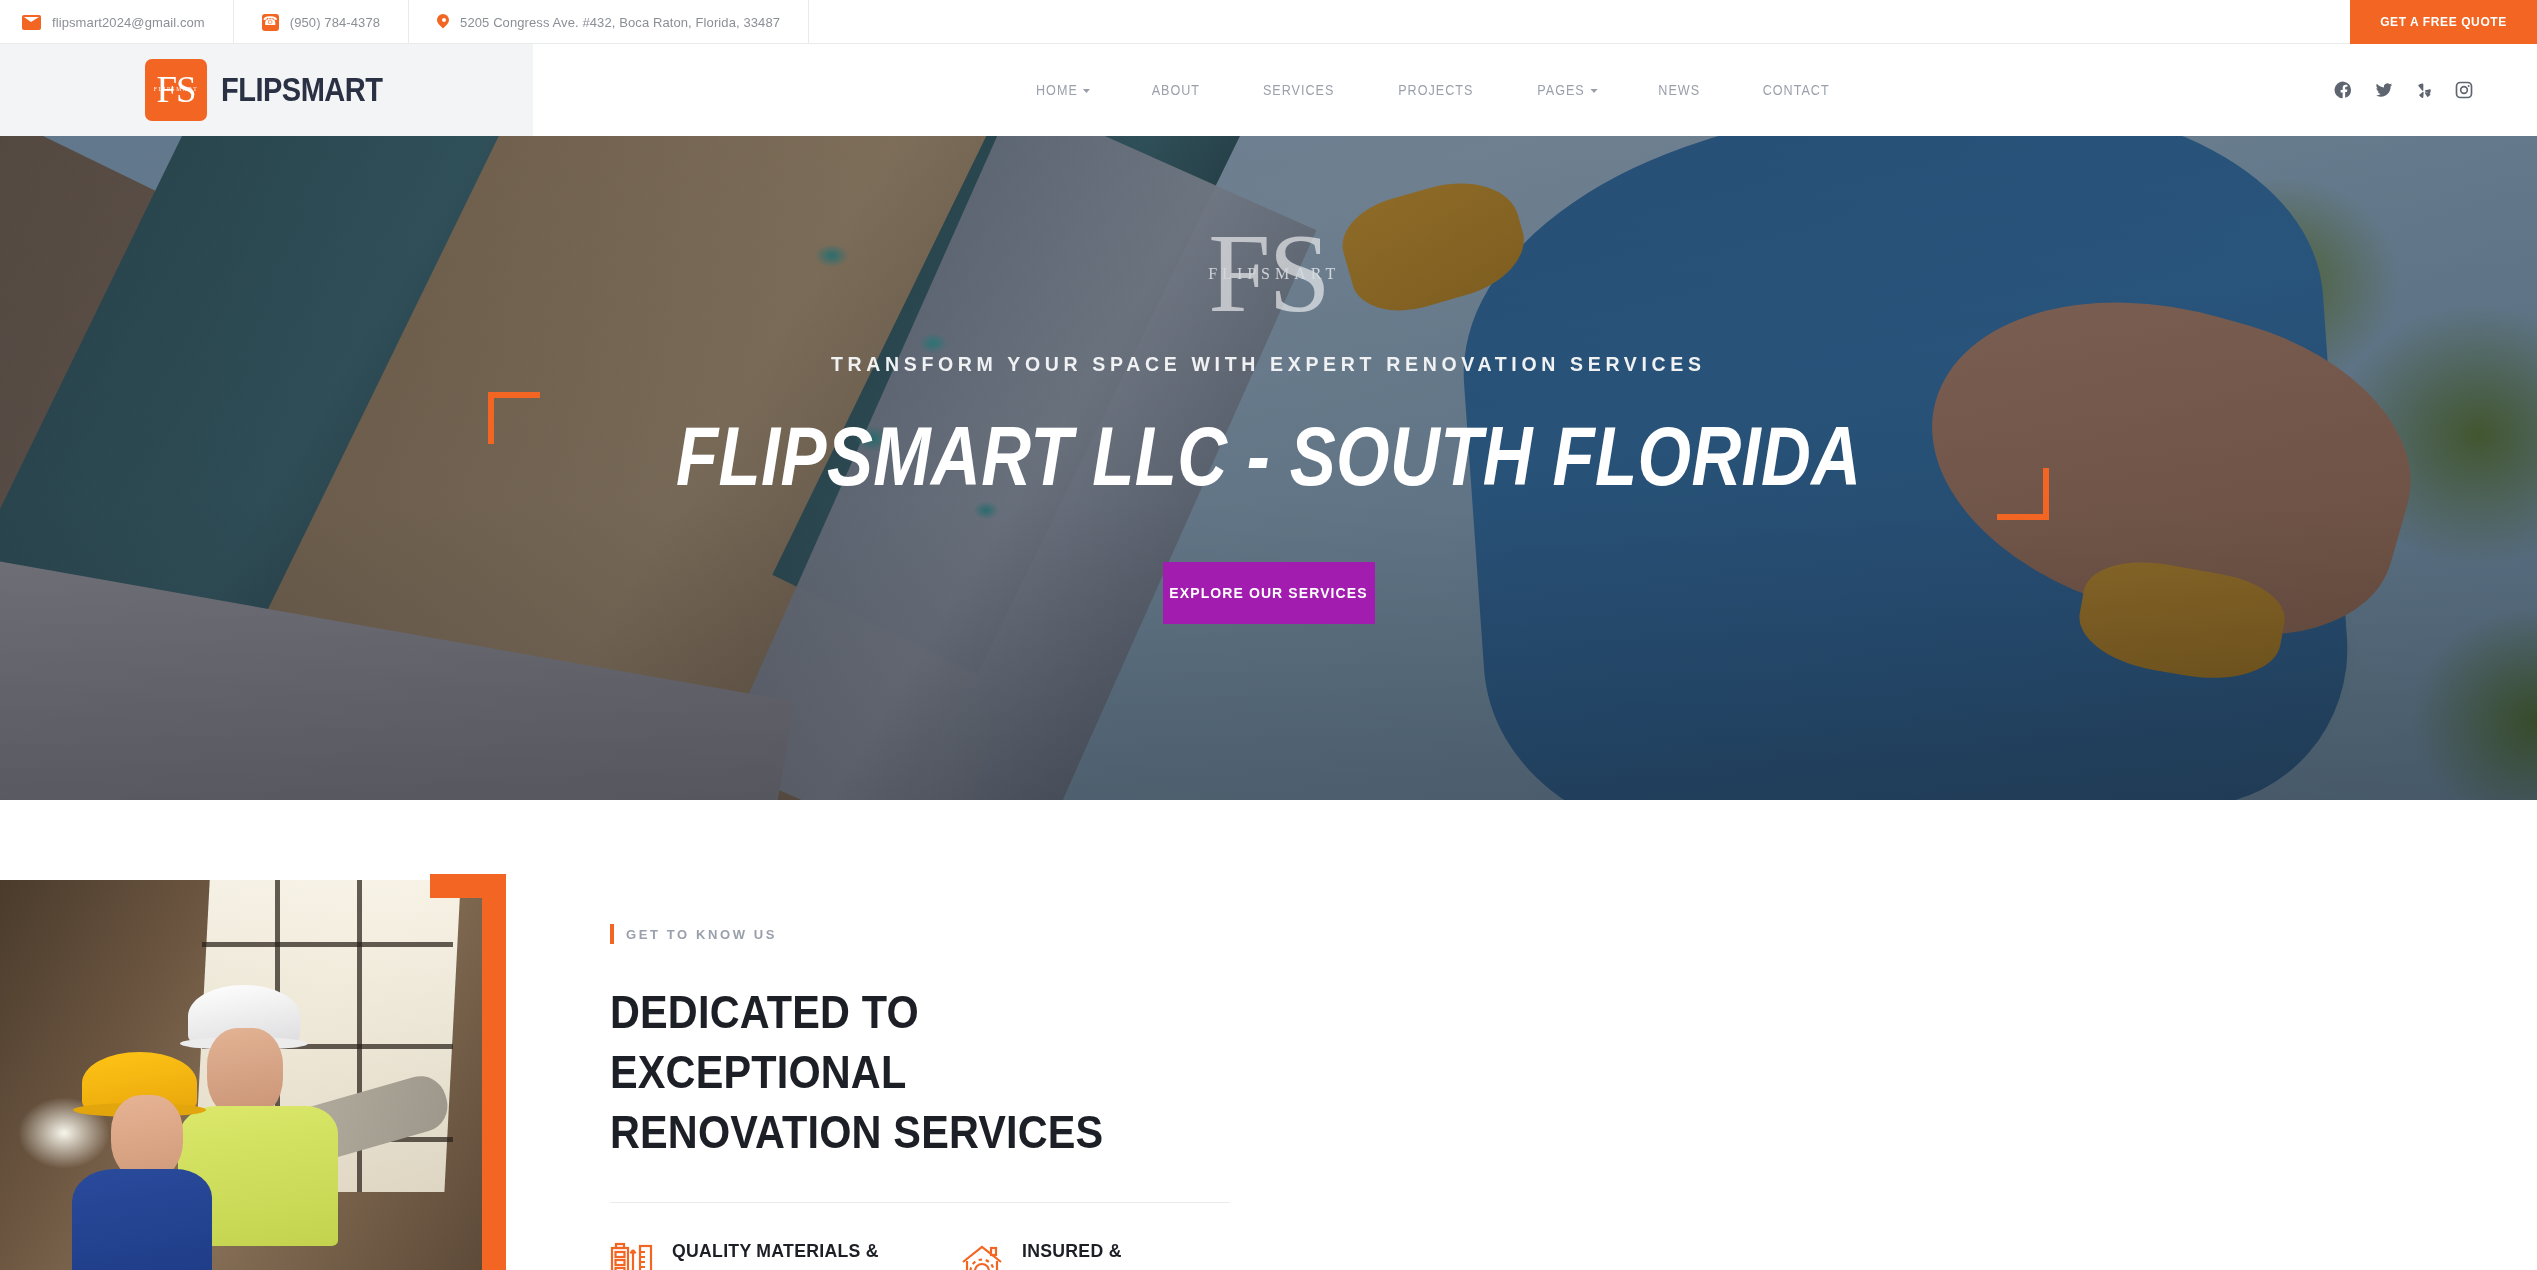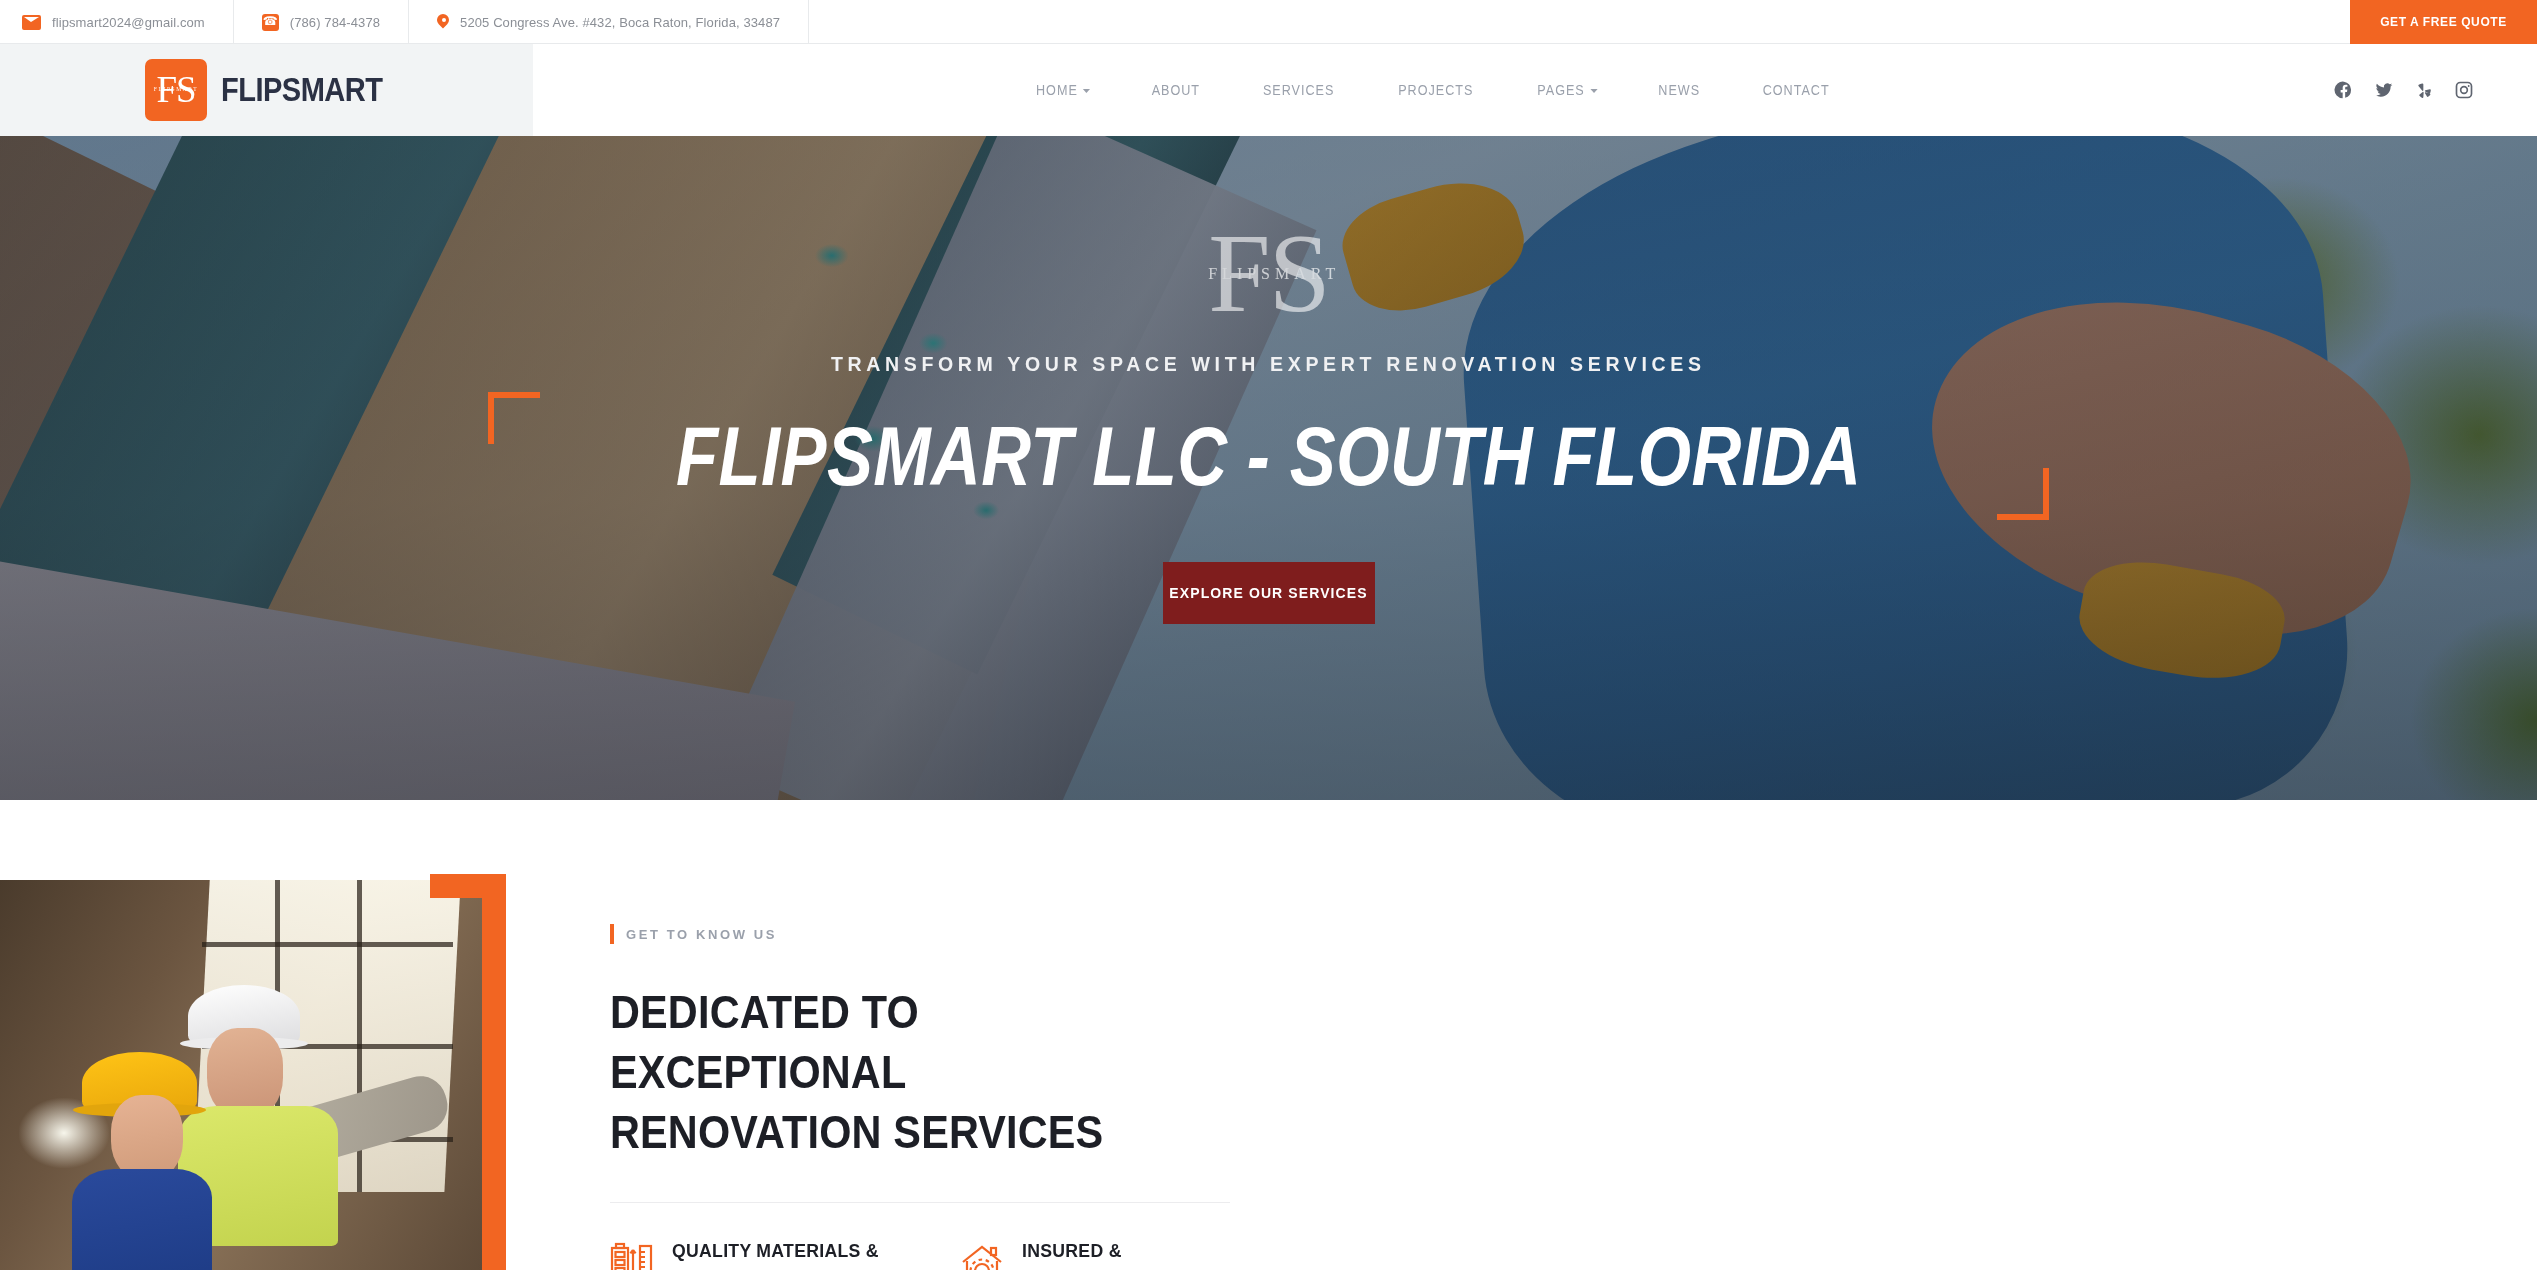--- a/index.html
+++ b/index.html
@@ -242,21 +242,21 @@
   }
   .title-wrap:before { left:0; top:0; border-right:none; border-bottom:none; }
   .title-wrap:after { right:0; bottom:0; border-left:none; border-top:none; }
   .hero-title {
     font-size:84px; line-height:84px; font-weight:bold; color:#ffffff;
     letter-spacing:0.5px; text-transform:uppercase; white-space:nowrap;
     transform:scaleX(0.82); transform-origin:center;
     font-family:"Liberation Sans", sans-serif;
   }
   .hero-cta {
-    margin-top:42px; background:#7f1d1d; color:#ffffff;
+    margin-top:42px; background:#a21caf; color:#ffffff;
     width:212px; height:62px; border:none; cursor:pointer;
     font-size:14px; font-weight:bold; letter-spacing:1.1px;
     text-transform:uppercase; font-family:"Liberation Sans", sans-serif;
     display:flex; align-items:center; justify-content:center;
   }
 
   
   .about {
     position:relative; background:#ffffff; height:470px;
     display:flex; padding-top:80px;
@@ -375,21 +375,21 @@
   <div class="topbar">
     <div class="topbar-items">
 
       <div class="tb-item">
         <span class="tb-ico ico-mail"></span>
         <span class="tb-text">flipsmart2024@gmail.com</span>
       </div>
 
       <div class="tb-item">
         <span class="tb-ico ico-phone"></span>
-        <span class="tb-text">(786) 784-4378</span>
+        <span class="tb-text">(950) 784-4378</span>
       </div>
 
       <div class="tb-item">
         <span class="tb-ico ico-pin"></span>
         <span class="tb-text">5205 Congress Ave. #432, Boca Raton, Florida, 33487</span>
       </div>
 
     </div>
     <div class="topbar-spacer"></div>
     <button class="quote-btn">GET A FREE QUOTE</button>

